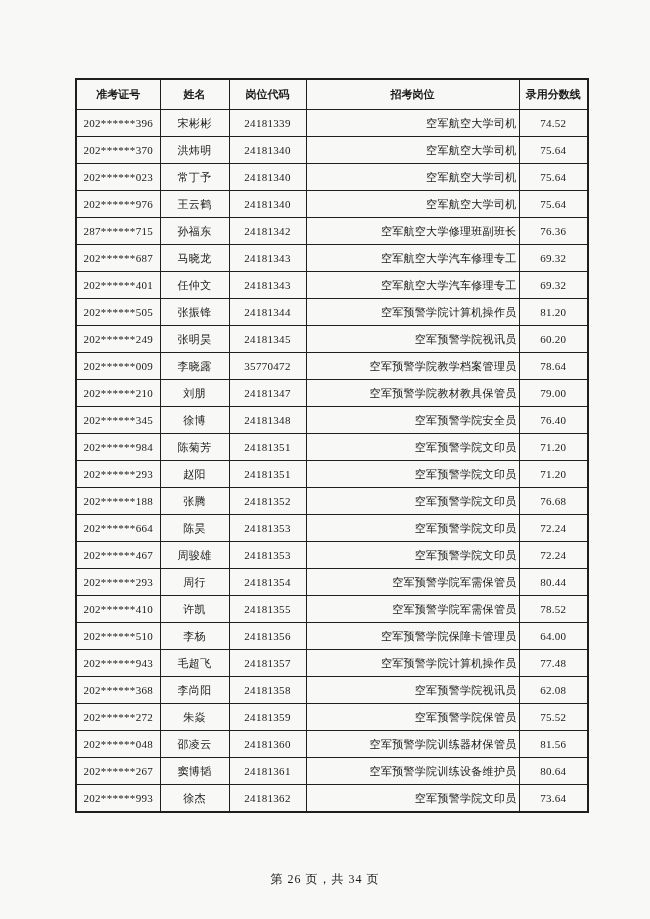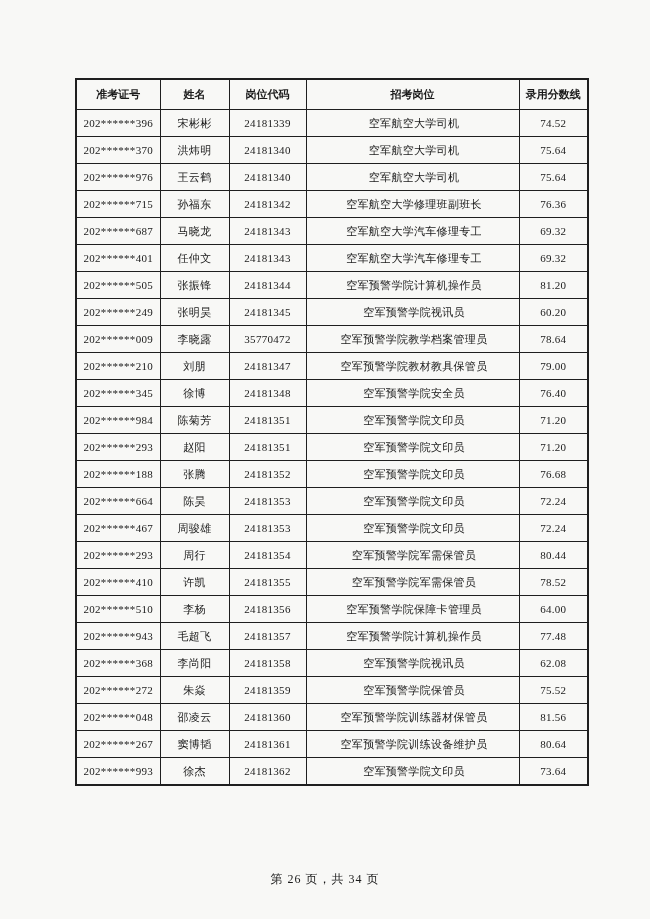--- a/index.html
+++ b/index.html
@@ -44,21 +44,21 @@
     padding: 0 2px;
   }
   .score-table td {
     height: 26px;
     font-size: 11px;
     text-align: center;
     padding: 0 2px;
     letter-spacing: 0.3px;
   }
   .score-table td.cell-position {
-    text-align: center;
+    text-align: right;
     padding-left: 5px;
   }
   .page-footer {
     position: absolute;
     left: 0;
     right: 0;
     top: 871px;
     text-align: center;
     font-size: 12px;
     letter-spacing: 1px;
@@ -96,28 +96,35 @@
     <td class="cell-score">74.52</td>
   </tr>
         <tr>
     <td class="cell-admission-no">202******370</td>
     <td class="cell-name">洪炜明</td>
     <td class="cell-job-code">24181340</td>
     <td class="cell-position">空军航空大学司机</td>
     <td class="cell-score">75.64</td>
   </tr>
         <tr>
+    <td class="cell-admission-no">202******023</td>
+    <td class="cell-name">常丁予</td>
+    <td class="cell-job-code">24181340</td>
+    <td class="cell-position">空军航空大学司机</td>
+    <td class="cell-score">75.64</td>
+  </tr>
+        <tr>
     <td class="cell-admission-no">202******976</td>
     <td class="cell-name">王云鹤</td>
     <td class="cell-job-code">24181340</td>
     <td class="cell-position">空军航空大学司机</td>
     <td class="cell-score">75.64</td>
   </tr>
         <tr>
-    <td class="cell-admission-no">202******715</td>
+    <td class="cell-admission-no">287******715</td>
     <td class="cell-name">孙福东</td>
     <td class="cell-job-code">24181342</td>
     <td class="cell-position">空军航空大学修理班副班长</td>
     <td class="cell-score">76.36</td>
   </tr>
         <tr>
     <td class="cell-admission-no">202******687</td>
     <td class="cell-name">马晓龙</td>
     <td class="cell-job-code">24181343</td>
     <td class="cell-position">空军航空大学汽车修理专工</td>

